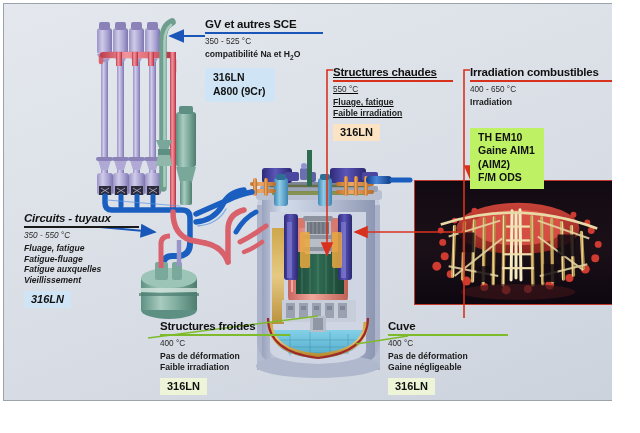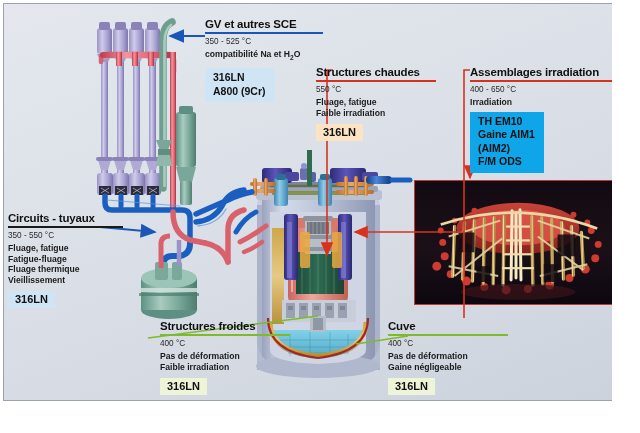--- a/index.html
+++ b/index.html
@@ -489,46 +489,46 @@
       <div class="c-title">GV et autres SCE</div>
       <div class="c-rule" style="background:#1a56b8"></div>
       <div class="c-temp">350 - 525 °C</div>
       <div class="c-line">compatibilité Na et H<sub style="font-size:6.5px">2</sub>O</div>
       <div class="badge-multi" style="background:#cfe4f5;margin-top:5px">
         <div>316LN</div>
         <div>A800 (9Cr)</div>
       </div>
     </div>
 
-    <div class="callout" style="left:8px;top:212px;width:115px;">
+    <div class="callout" style="left:24px;top:212px;width:115px;font-style:italic;">
       <div class="c-title">Circuits - tuyaux</div>
       <div class="c-rule" style="background:#1a1a1a"></div>
       <div class="c-temp">350 - 550 °C</div>
       <div class="c-line">Fluage, fatigue</div>
       <div class="c-line">Fatigue-fluage</div>
-      <div class="c-line">Fluage thermique</div>
+      <div class="c-line">Fatigue auxquelles</div>
       <div class="c-line">Vieillissement</div>
       <div class="badge" style="background:#cfe4f5;margin-top:6px">316LN</div>
     </div>
 
-    <div class="callout" style="left:316px;top:66px;width:120px;">
+    <div class="callout" style="left:333px;top:66px;width:120px;text-decoration:underline;">
       <div class="c-title">Structures chaudes</div>
       <div class="c-rule" style="background:#d8321e"></div>
       <div class="c-temp">550 °C</div>
       <div class="c-line">Fluage, fatigue</div>
       <div class="c-line">Faible irradiation</div>
       <div class="badge" style="background:#fbe3c4;margin-top:6px">316LN</div>
     </div>
 
     <div class="callout" style="left:470px;top:66px;width:160px;">
-      <div class="c-title">Assemblages irradiation</div>
+      <div class="c-title">Irradiation combustibles</div>
       <div class="c-rule" style="background:#d8321e"></div>
       <div class="c-temp">400 - 650 °C</div>
       <div class="c-line">Irradiation</div>
-      <div class="badge-multi" style="background:#0ea5e9;margin-top:4px">
+      <div class="badge-multi" style="background:#bef264;margin-top:20px">
         <div>TH EM10</div>
         <div>Gaine AIM1</div>
         <div>(AIM2)</div>
         <div>F/M ODS</div>
       </div>
     </div>
 
     <div class="callout" style="left:160px;top:320px;width:130px;">
       <div class="c-title">Structures froides</div>
       <div class="c-rule" style="background:#7dbb2a"></div>

